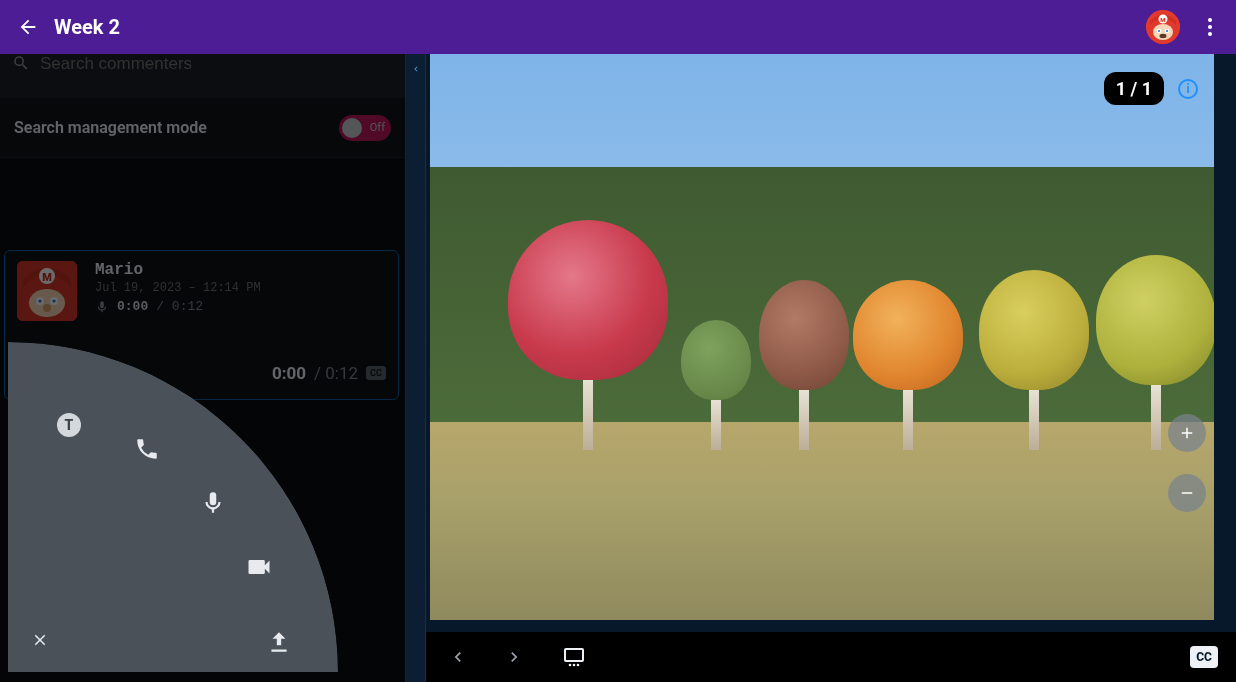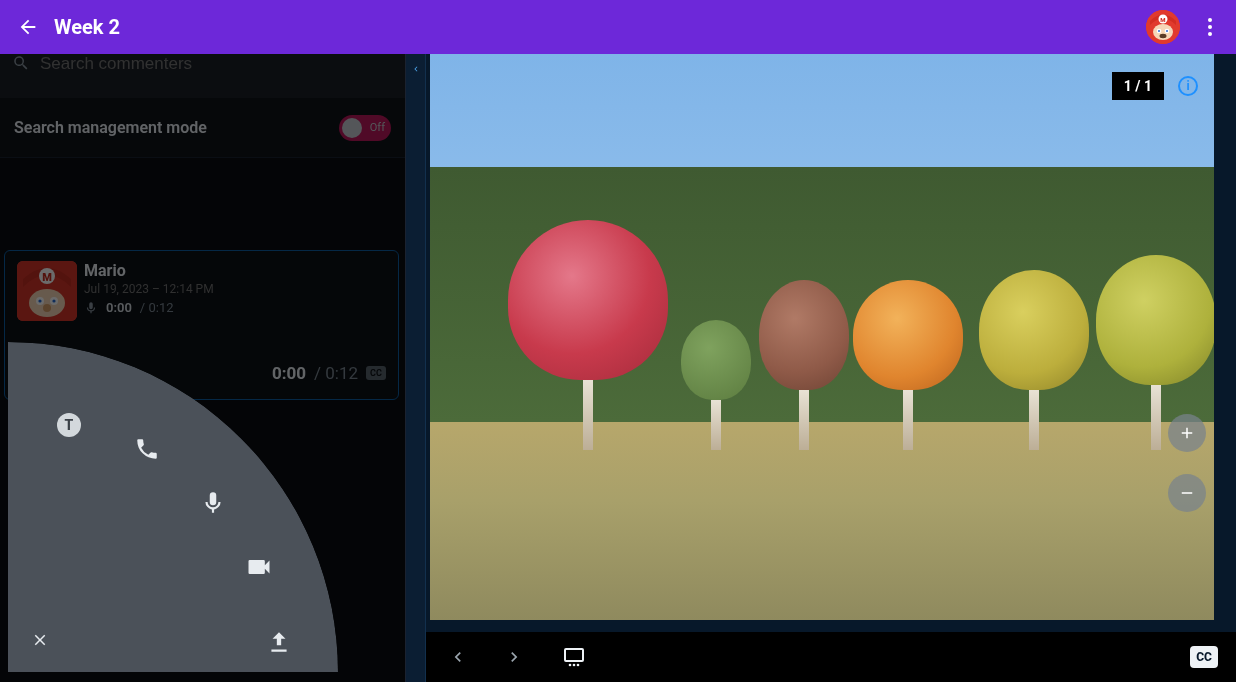--- a/index.html
+++ b/index.html
@@ -1,19 +1,19 @@
 <!DOCTYPE html>
 <html><head>
 <meta charset="utf-8">
 <style>
   * { box-sizing: border-box; margin: 0; padding: 0; }
   html, body { width: 1236px; height: 682px; overflow: hidden; font-family: -apple-system, BlinkMacSystemFont, "Segoe UI", Roboto, Helvetica, Arial, sans-serif; background: #000; color: #e6edf3; }
   
   
-  .topbar { height: 54px; background: #6d28d9; display: flex; align-items: center; padding: 0 14px; }
+  .topbar { height: 54px; background: #4c1d95; display: flex; align-items: center; padding: 0 14px; }
   .back-btn { width: 28px; height: 28px; display:flex;align-items:center;justify-content:center; cursor:pointer; margin-right: 12px;}
   .title { font-weight: 700; font-size: 20px; color:#fff; flex:1; }
   .avatar-top { width:34px; height:34px; border-radius:50%; background:#e63a2e; display:flex;align-items:center;justify-content:center; margin-right:18px; overflow:hidden; }
   .kebab { width:24px;height:24px; display:flex;flex-direction:column;align-items:center;justify-content:center; gap:3px; cursor:pointer;}
   .kebab span{width:4px;height:4px;border-radius:50%;background:#fff;}
   
   
   .main { display:flex; height: calc(682px - 54px); }
   
   
@@ -24,21 +24,21 @@
   .mgmt-label { font-size:16px; font-weight:600; color:#e7edf3; flex:1;}
   .toggle { width:52px; height:26px; border-radius:13px; background:#be185d; position:relative; display:flex; align-items:center;text-decoration:underline; }
   .toggle .knob{ width:20px;height:20px;border-radius:50%;background:#c8ced4; position:absolute; left:3px;}
   .toggle .lbl{ font-size:11px; color:#c8ced4; position:absolute; right:6px;}
   
   .spacer1{ height:92px; }
   
   .comment-card { margin:0 6px 0 4px; border:1px solid #0d5fa6; border-radius:6px; padding:10px 12px 16px 12px; background:#0c1117;}
   .cc-head{ display:flex; }
   .cc-avatar{ width:60px;height:60px; border-radius:6px; background:#d94b3d; display:flex;align-items:center;justify-content:center; overflow:hidden;}
-  .cc-meta{ margin-left:7px; }
+  .cc-meta{ margin-left:18px;font-family:Liberation Mono, monospace; }
   .cc-name{ font-weight:700; font-size:16px; color:#e9eef4;}
   .cc-date{ font-size:12px; color:#737373; margin-top:2px;}
   .cc-audio{ display:flex; align-items:center; gap:8px; margin-top:4px; font-size:13px;}
   .cc-audio .t1{color:#d5dbe1;font-weight:600;}
   .cc-audio .t2{color:#7c8893;}
   
   .cc-player{ margin-top:42px; display:flex; align-items:center; justify-content:flex-end; gap:8px;}
   .cc-player .pt1{font-weight:700;font-size:17px;color:#e9eef4;}
   .cc-player .pt2{font-size:17px;color:#7c8893;}
   .cc-badge{ width:20px;height:14px;border-radius:3px;background:#5a646e;color:#0c1117;font-size:9px;font-weight:700;display:flex;align-items:center;justify-content:center;}
@@ -65,21 +65,21 @@
   
   .photo{ position:absolute; inset:0; }
   .sky{ position:absolute; left:0; right:0; top:0; height:55%; background:linear-gradient(#7fb4e8,#9cc6ee); }
   .treeline{ position:absolute; left:0; right:0; top:20%; height:45%; background:linear-gradient(#3f5a31,#4c6b3a); }
   .grass{ position:absolute; left:0; right:0; bottom:0; height:35%; background:linear-gradient(#b7a76b,#a8a06a 40%,#8f8a5e); }
   .tree{ position:absolute; bottom:30%; }
   .trunk{ width:10px; background:linear-gradient(#e8e2d5,#bcae96); margin:0 auto; }
   .crown{ border-radius:50% 50% 45% 45%; }
   
   .pager{ position:absolute; top:18px; right:38px; display:flex; align-items:center; gap:14px;}
-  .pager-box{ background:#000; color:#fff; font-weight:700; font-size:14px; padding:6px 12px;}
+  .pager-box{ background:#000; color:#fff; font-weight:700; font-size:18px; padding:6px 12px;border-radius:12px;}
   .info-ic{ width:20px;height:20px; border:2px solid #1e90ff; border-radius:50%; color:#1e90ff; display:flex;align-items:center;justify-content:center; font-size:12px; font-weight:700;}
   
   .zoom-col{ position:absolute; right:30px; bottom:120px; display:flex; flex-direction:column; gap:22px;}
   .zoom-btn{ width:38px;height:38px;border-radius:50%; background:rgba(120,130,140,0.72); display:flex;align-items:center;justify-content:center; color:#fff; font-size:24px; cursor:pointer;}
   
   .viewer-footer{ height:50px; background:#000; display:flex; align-items:center; padding:0 18px; gap:28px;}
   .nav-arr{ width:28px;height:28px; display:flex;align-items:center;justify-content:center; cursor:pointer; color:#9aa4ad;}
   .screen-ic{ width:28px;height:28px; display:flex;align-items:center;justify-content:center; color:#eef2f6; margin-left:4px;}
   .vf-spacer{flex:1;}
   .cc-btn{ width:28px;height:22px; border-radius:4px; background:#eef2f6; color:#07182a; font-size:12px; font-weight:800; display:flex;align-items:center;justify-content:center; cursor:pointer;}

